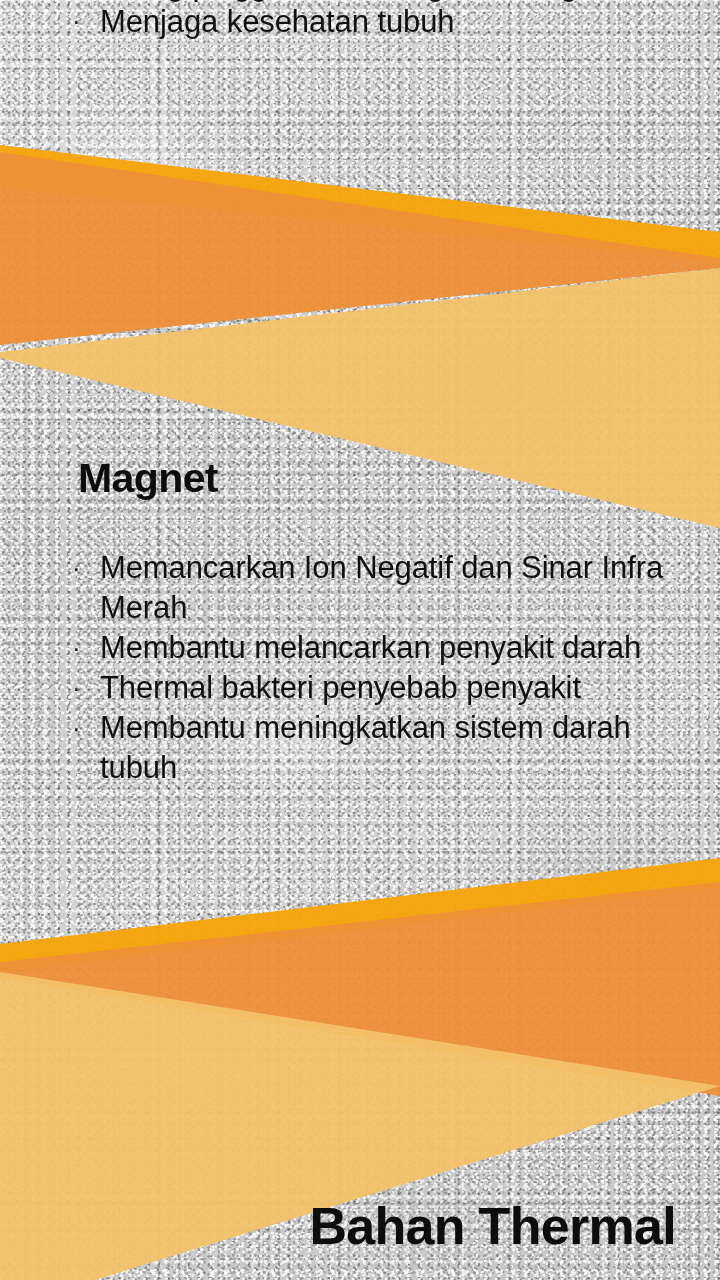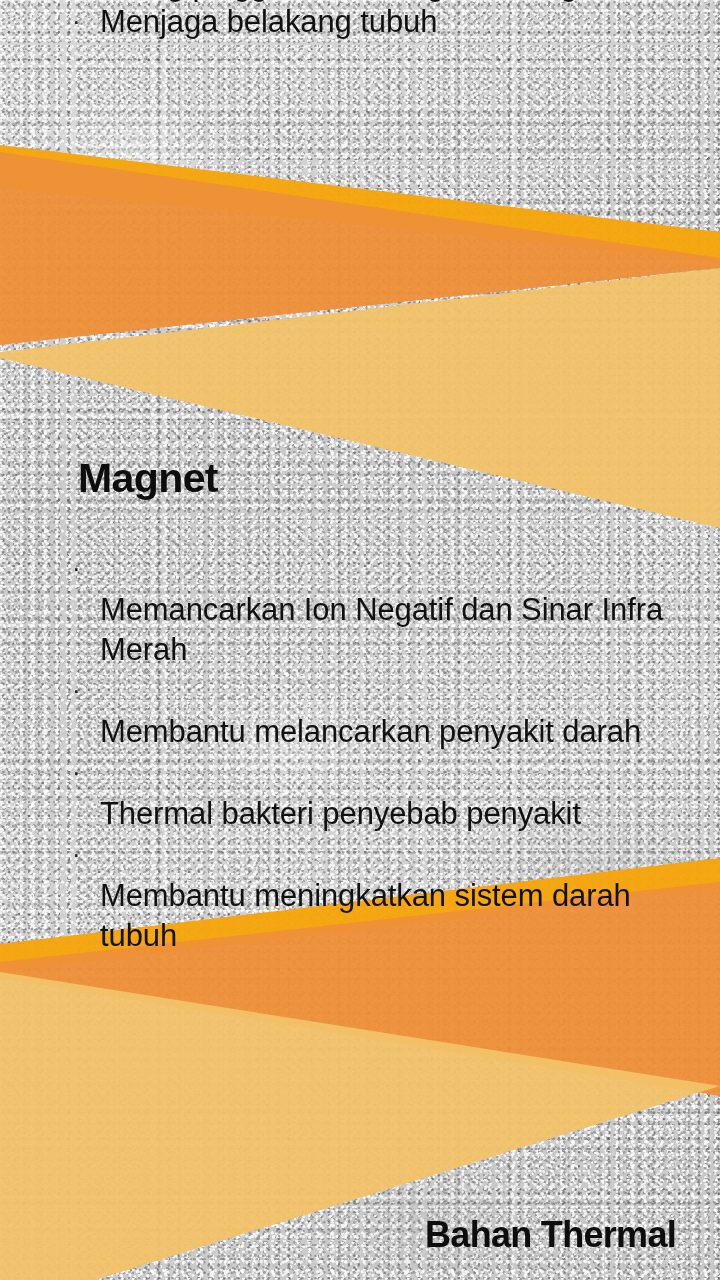--- a/index.html
+++ b/index.html
@@ -112,26 +112,26 @@
     font-weight:400;
     letter-spacing:-0.1px;
   }
   .magnet-list .li { display:flex; align-items:flex-start; }
   .magnet-list .bullet {
     width:28px; flex:0 0 28px;
     font-size:26px;
     line-height:40px;
     color:#1a1a1a;
   }
-  .magnet-list .li-text { flex:1 1 auto;margin-top:42px; }
+  .magnet-list .li-text { flex:1 1 auto; }
 
   .heading-bottom {
     position:absolute;
     right:44px; bottom:24px;
-    font-size:36px;
+    font-size:52px;
     font-weight:700;
     color:#0d0d0d;
     letter-spacing:-0.7px;
     white-space:nowrap;
   }
 </style>
 </head>
 <body>
 
 <div id="poster">
@@ -159,21 +159,21 @@
 
   <div class="text-layer">
 
     <div class="top-list">
       <div class="li">
         <span class="bullet">·</span>
         <span class="li-text">tulang pinggul dan tulang belakang</span>
       </div>
       <div class="li">
         <span class="bullet">·</span>
-        <span class="li-text">Menjaga belakang tubuh</span>
+        <span class="li-text">Menjaga kesehatan tubuh</span>
       </div>
     </div>
 
     <div class="heading-magnet">Magnet</div>
 
     <div class="magnet-list">
       <div class="li">
         <span class="bullet">·</span>
         <span class="li-text">Memancarkan Ion Negatif dan Sinar Infra Merah</span>
       </div>

